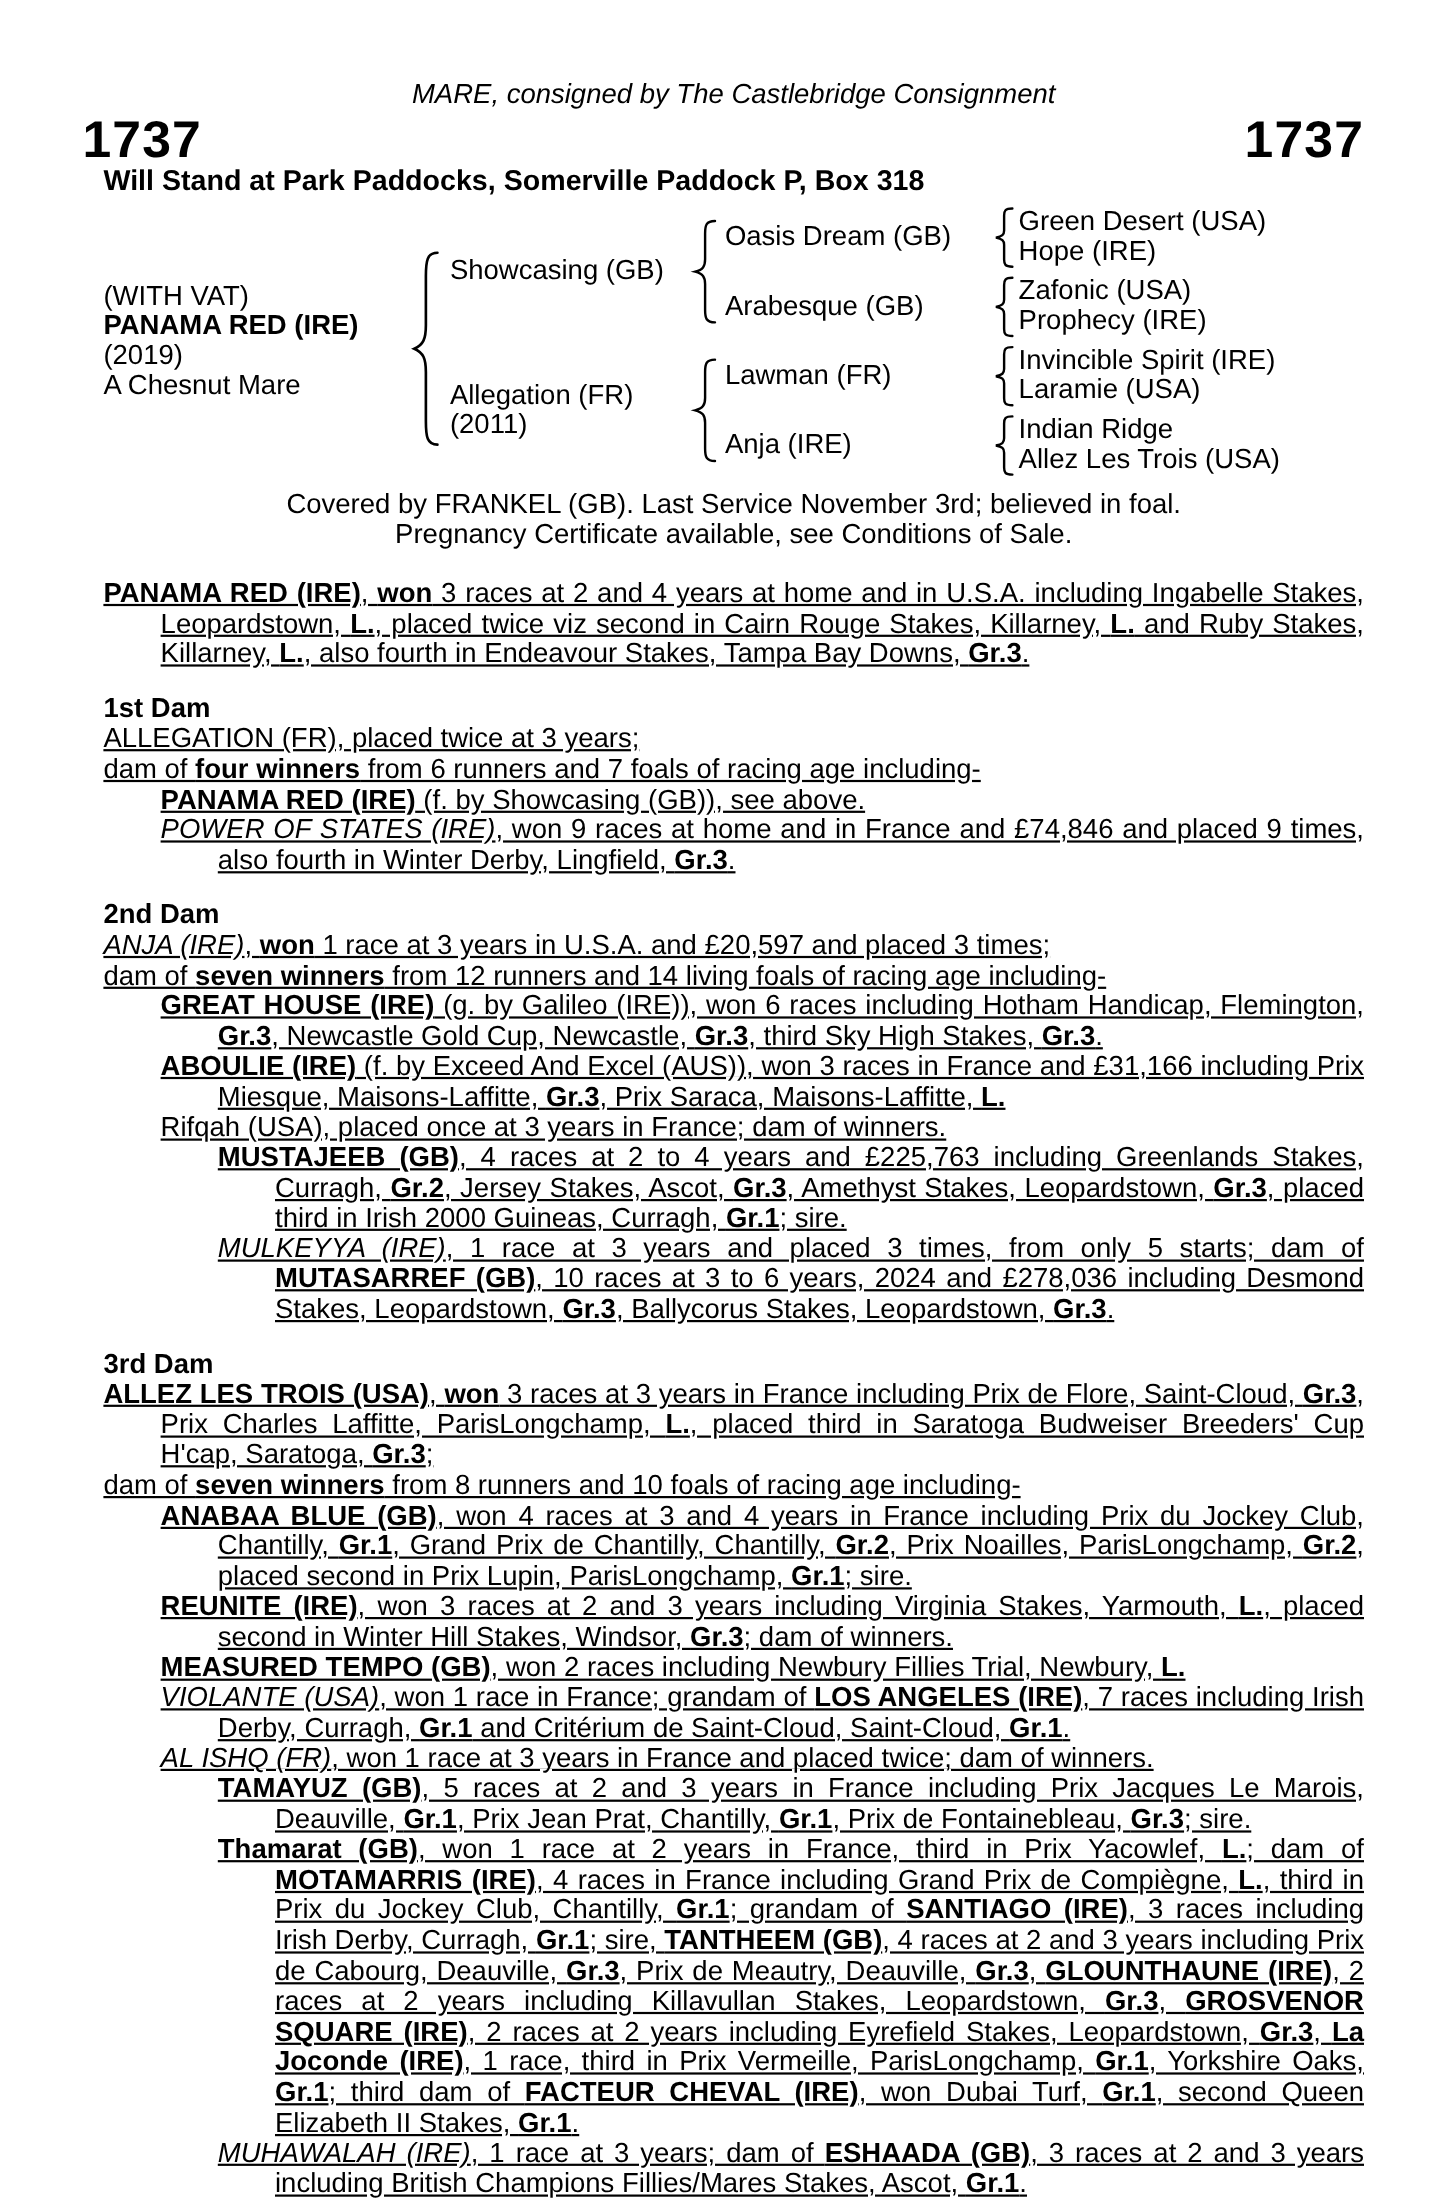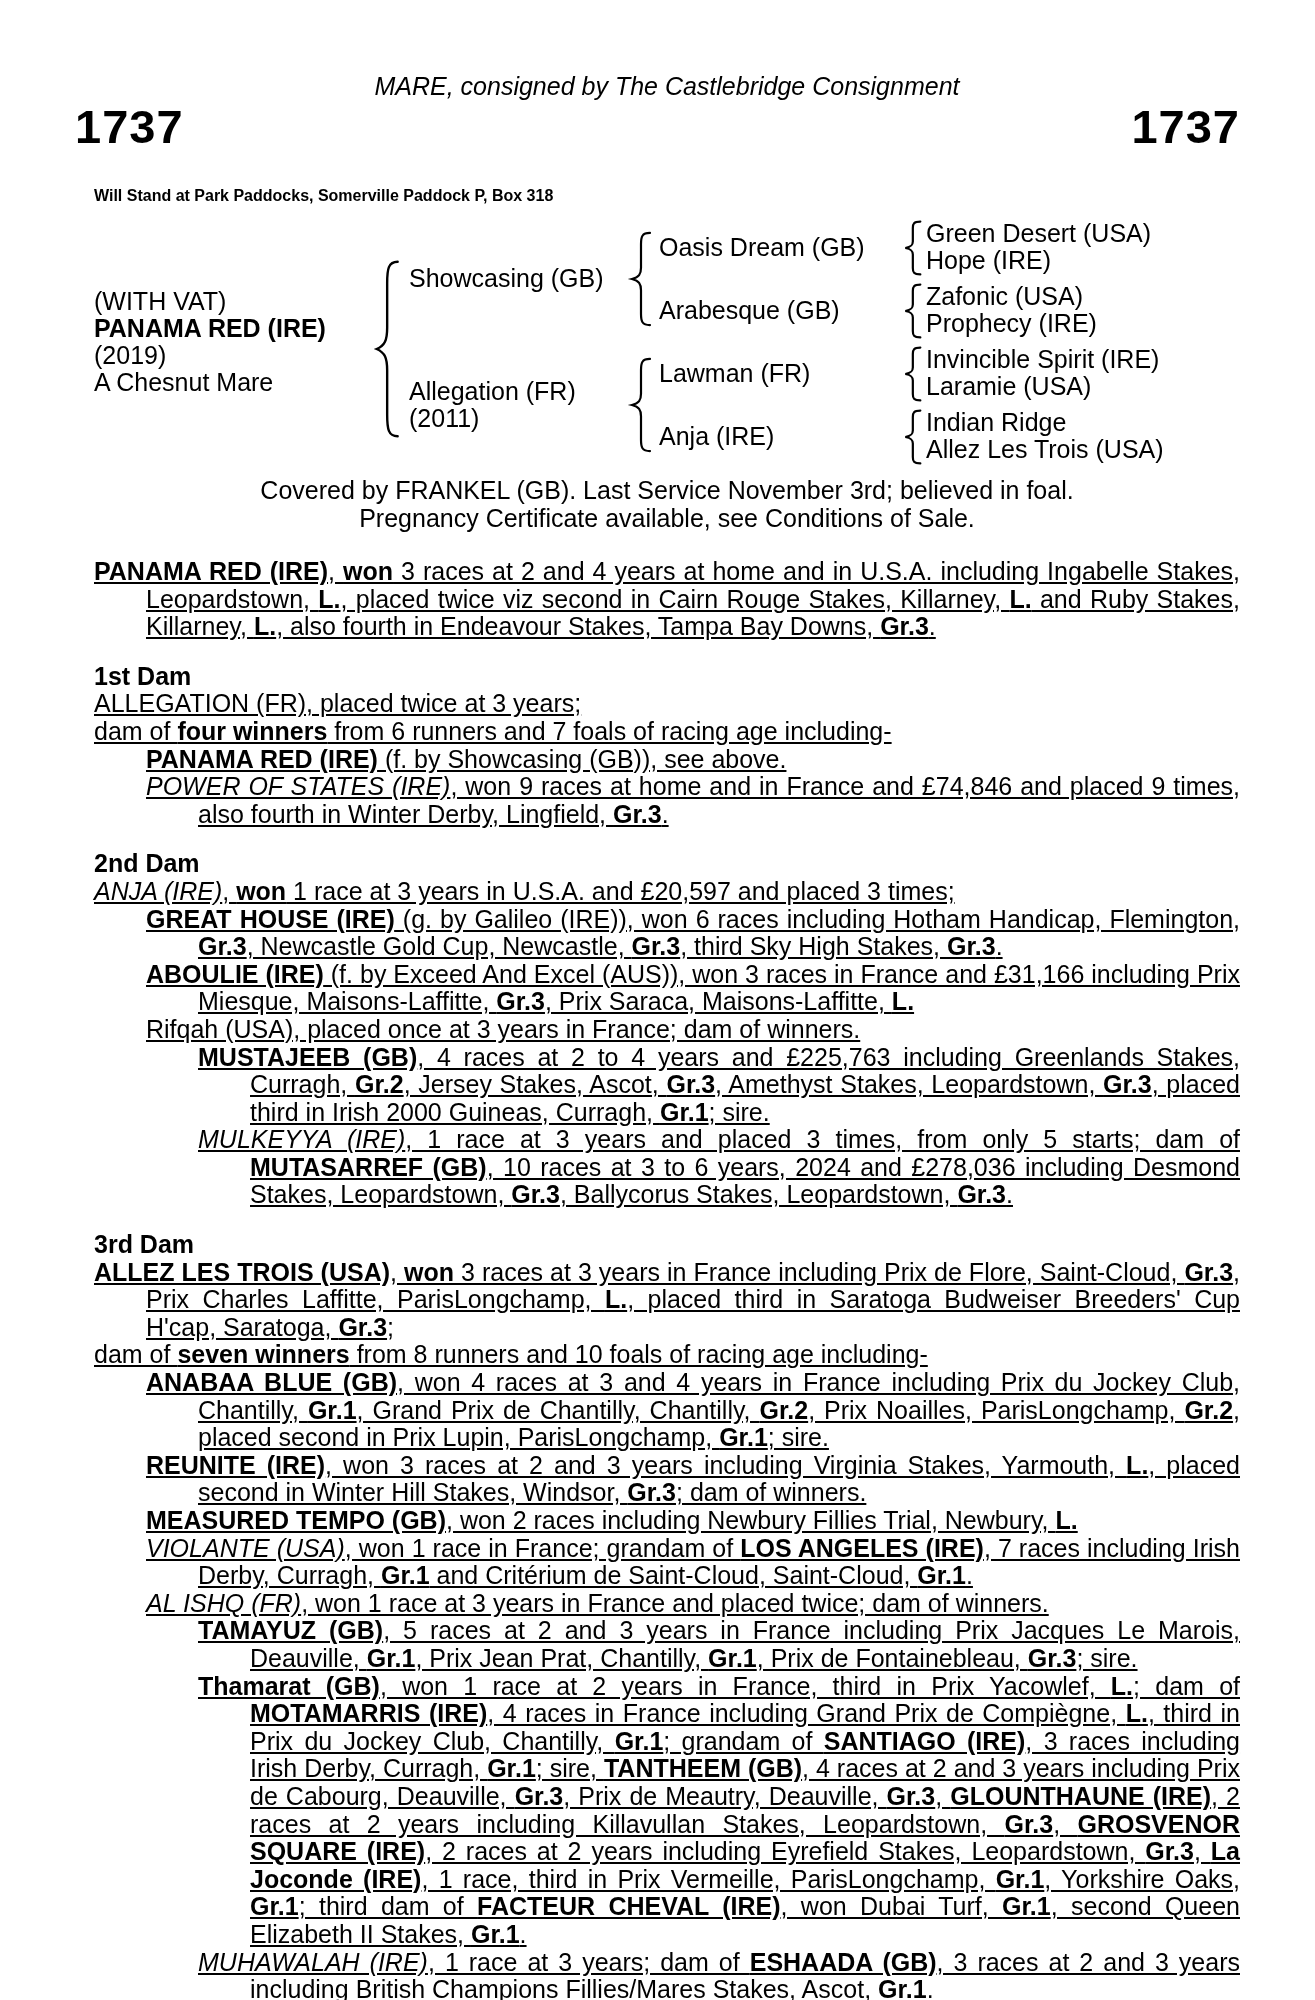--- a/index.html
+++ b/index.html
@@ -4,21 +4,21 @@
 <style>
   html,body{margin:0;padding:0;background:#ffffff;}
   .page{
     position:relative;width:1315px;height:2000px;background:#ffffff;color:#000000;
     font-family:"Liberation Sans","DejaVu Sans",sans-serif;overflow:hidden;
   }
   .content{margin:0 75px 0 94px;width:1146px;}
   .consignor{margin-top:72px;text-align:center;font-style:italic;font-size:25px;line-height:28px;}
   .lot-row{display:flex;justify-content:space-between;margin-left:-19px;margin-top:4px;}
   .lot-num{font-size:47px;font-weight:bold;line-height:46px;letter-spacing:1px;}
-  .stand-line{margin-top:32px;font-size:16px;font-weight:bold;line-height:28px;}
+  .stand-line{margin-top:0;font-size:26px;font-weight:bold;line-height:28px;}
   
   .pedigree{position:relative;height:246px;margin-top:10px;font-size:25px;line-height:27px;}
   .ped-abs{position:absolute;white-space:nowrap;}
   .ped-subject-name{font-weight:bold;}
   .brace{position:absolute;overflow:visible;}
   .brace path{stroke:#000;fill:none;stroke-linecap:round;vector-effect:non-scaling-stroke;}
   
   .covered{margin-top:10px;text-align:center;font-size:25px;line-height:28px;}
   
   .blocks{font-size:25px;line-height:27.6px;}
@@ -100,20 +100,21 @@
 
     <div class="blocks" id="text-blocks">
         <div class="para record" style="padding-left: 52px; text-indent: -52px;"><b>PANAMA RED (IRE)</b><span>, </span><b>won</b><span> 3 races at 2 and 4 years at home and in U.S.A. including Ingabelle Stakes, Leopardstown, </span><b>L.</b><span>, placed twice viz second in Cairn Rouge Stakes, Killarney, </span><b>L.</b><span> and Ruby Stakes, Killarney, </span><b>L.</b><span>, also fourth in Endeavour Stakes, Tampa Bay Downs, </span><b>Gr.3</b><span>.</span></div>
         <div class="heading">1st Dam</div>
         <div class="para" style="padding-left: 52px; text-indent: -52px;"><span>ALLEGATION (FR), placed twice at 3 years;</span></div>
         <div class="para" style="padding-left: 52px; text-indent: -52px;"><span>dam of </span><b>four winners</b><span> from 6 runners and 7 foals of racing age including-</span></div>
         <div class="para" style="padding-left: 104px; text-indent: -52px;"><b>PANAMA RED (IRE)</b><span> (f. by Showcasing (GB)), see above.</span></div>
         <div class="para" style="padding-left: 104px; text-indent: -52px;"><i>POWER OF STATES (IRE)</i><span>, won 9 races at home and in France and £74,846 and placed 9 times, also fourth in Winter Derby, Lingfield, </span><b>Gr.3</b><span>.</span></div>
         <div class="heading">2nd Dam</div>
         <div class="para" style="padding-left: 52px; text-indent: -52px;"><i>ANJA (IRE)</i><span>, </span><b>won</b><span> 1 race at 3 years in U.S.A. and £20,597 and placed 3 times;</span></div>
+        <div class="para" style="padding-left: 52px; text-indent: -52px;"><span>dam of </span><b>seven winners</b><span> from 12 runners and 14 living foals of racing age including-</span></div>
         <div class="para" style="padding-left: 104px; text-indent: -52px;"><b>GREAT HOUSE (IRE)</b><span> (g. by Galileo (IRE)), won 6 races including Hotham Handicap, Flemington, </span><b>Gr.3</b><span>, Newcastle Gold Cup, Newcastle, </span><b>Gr.3</b><span>, third Sky High Stakes, </span><b>Gr.3</b><span>.</span></div>
         <div class="para" style="padding-left: 104px; text-indent: -52px;"><b>ABOULIE (IRE)</b><span> (f. by Exceed And Excel (AUS)), won 3 races in France and £31,166 including Prix Miesque, Maisons-Laffitte, </span><b>Gr.3</b><span>, Prix Saraca, Maisons-Laffitte, </span><b>L.</b></div>
         <div class="para" style="padding-left: 104px; text-indent: -52px;"><span>Rifqah (USA), placed once at 3 years in France; dam of winners.</span></div>
         <div class="para" style="padding-left: 156px; text-indent: -52px;"><b>MUSTAJEEB (GB)</b><span>, 4 races at 2 to 4 years and £225,763 including Greenlands Stakes, Curragh, </span><b>Gr.2</b><span>, Jersey Stakes, Ascot, </span><b>Gr.3</b><span>, Amethyst Stakes, Leopardstown, </span><b>Gr.3</b><span>, placed third in Irish 2000 Guineas, Curragh, </span><b>Gr.1</b><span>; sire.</span></div>
         <div class="para" style="padding-left: 156px; text-indent: -52px;"><i>MULKEYYA (IRE)</i><span>, 1 race at 3 years and placed 3 times, from only 5 starts; dam of </span><b>MUTASARREF (GB)</b><span>, 10 races at 3 to 6 years, 2024 and £278,036 including Desmond Stakes, Leopardstown, </span><b>Gr.3</b><span>, Ballycorus Stakes, Leopardstown, </span><b>Gr.3</b><span>.</span></div>
         <div class="heading">3rd Dam</div>
         <div class="para" style="padding-left: 52px; text-indent: -52px;"><b>ALLEZ LES TROIS (USA)</b><span>, </span><b>won</b><span> 3 races at 3 years in France including Prix de Flore, Saint-Cloud, </span><b>Gr.3</b><span>, Prix Charles Laffitte, ParisLongchamp, </span><b>L.</b><span>, placed third in Saratoga Budweiser Breeders' Cup H'cap, Saratoga, </span><b>Gr.3</b><span>;</span></div>
         <div class="para" style="padding-left: 52px; text-indent: -52px;"><span>dam of </span><b>seven winners</b><span> from 8 runners and 10 foals of racing age including-</span></div>
         <div class="para" style="padding-left: 104px; text-indent: -52px;"><b>ANABAA BLUE (GB)</b><span>, won 4 races at 3 and 4 years in France including Prix du Jockey Club, Chantilly, </span><b>Gr.1</b><span>, Grand Prix de Chantilly, Chantilly, </span><b>Gr.2</b><span>, Prix Noailles, ParisLongchamp, </span><b>Gr.2</b><span>, placed second in Prix Lupin, ParisLongchamp, </span><b>Gr.1</b><span>; sire.</span></div>
         <div class="para" style="padding-left: 104px; text-indent: -52px;"><b>REUNITE (IRE)</b><span>, won 3 races at 2 and 3 years including Virginia Stakes, Yarmouth, </span><b>L.</b><span>, placed second in Winter Hill Stakes, Windsor, </span><b>Gr.3</b><span>; dam of winners.</span></div>

